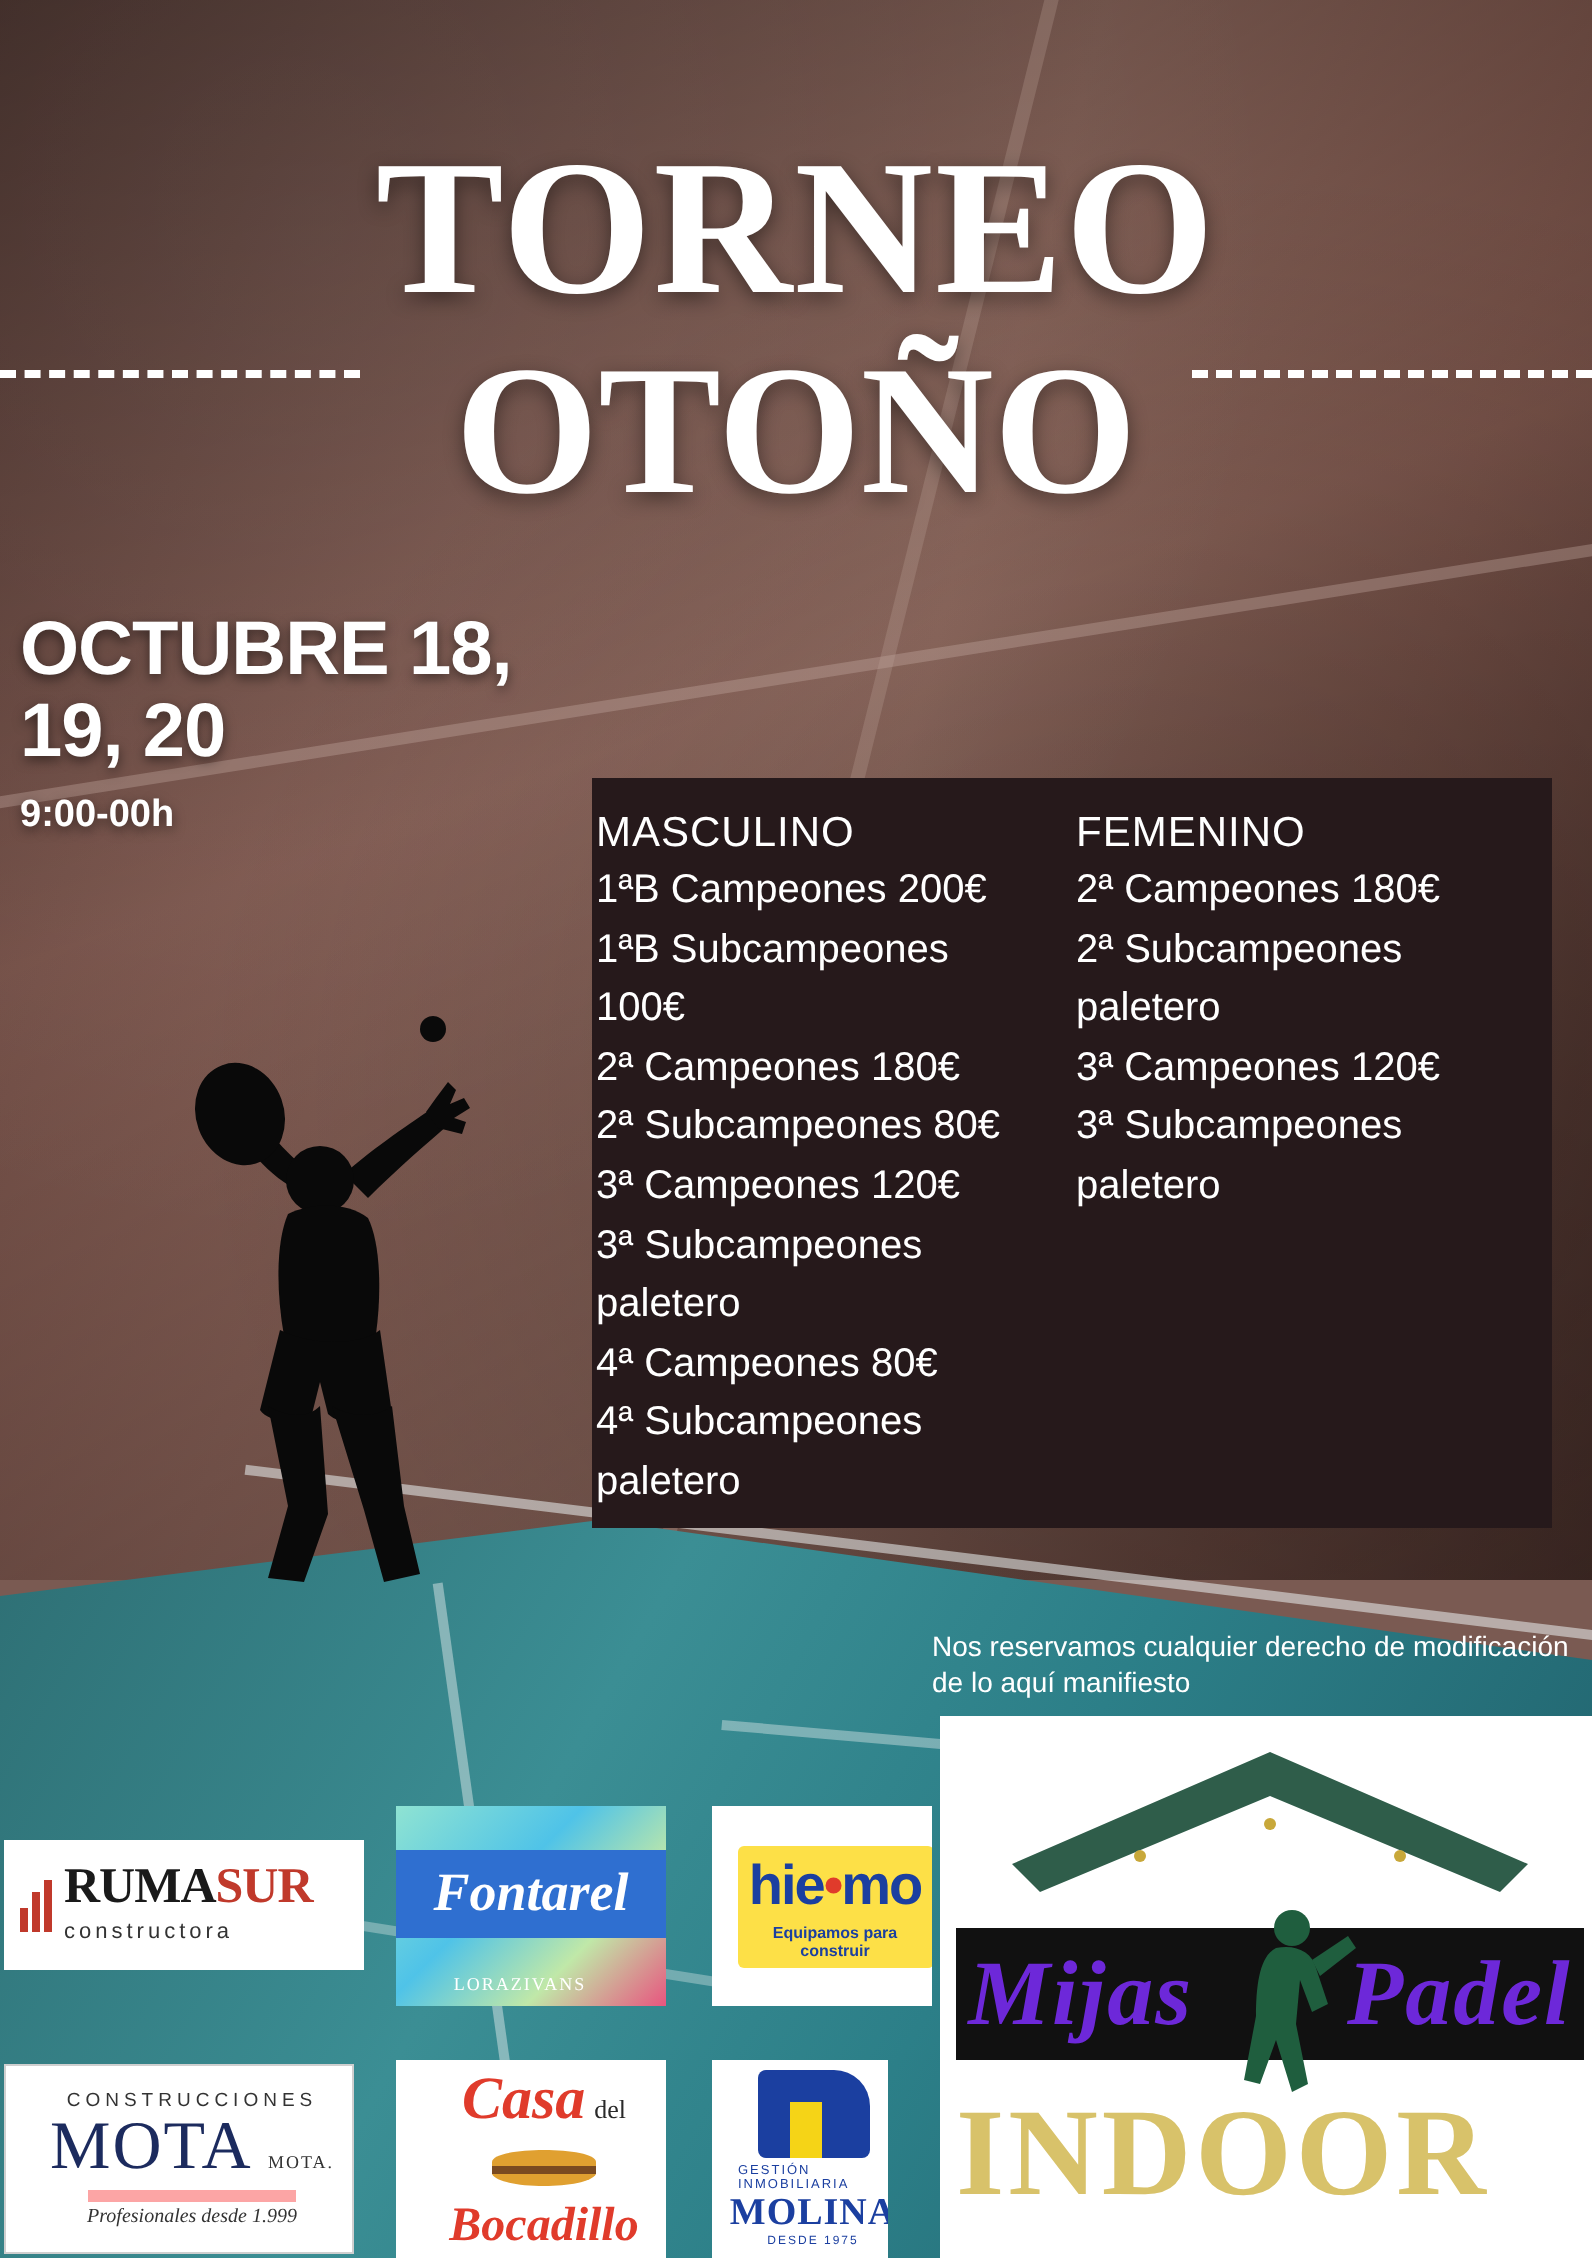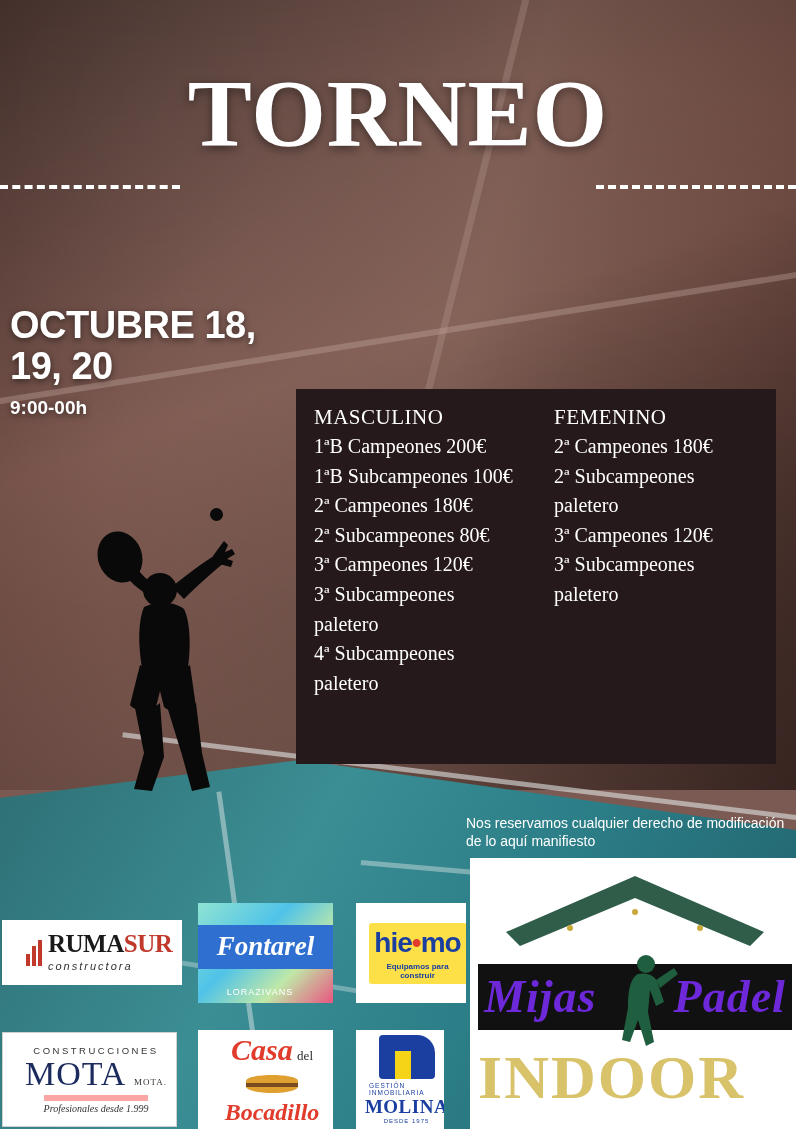--- a/index.html
+++ b/index.html
@@ -116,23 +116,22 @@
   
   .prizes {
     position: absolute; left: 296px; top: 389px; width: 480px; height: 375px;
     background: #26191b;
     display: flex;
     z-index: 6;
     padding: 16px 0 0 0;
   }
   .prize-col {
     width: 50%;
-    padding: 0 14px 0 18px;
-    color: #ffffff;
-    font-family: Liberation Serif, serif;
+    padding: 0 14px 0 2px;
+    color: #ffffff;
   }
   .prize-head {
     font-size: 21px;
     letter-spacing: 0.5px;
     margin-bottom: 2px;
   }
   .prize-item {
     font-size: 20px;
     line-height: 1.48;
   }
@@ -149,38 +148,38 @@
   .disclaimer {
     position: absolute; right: 0px; top: 815px; width: 330px;
     color: #ffffff; font-size: 14px; line-height: 1.25;
     text-align: left; z-index: 7;
   }
 
   
   .logo { position: absolute; z-index: 8; background: #ffffff; overflow: hidden; padding-left: 13px; }
 
   .logo-rumasur { left: 2px; top: 920px; width: 180px; height: 65px;
-    display: flex; align-items: center; gap: 6px; padding-left: 24px; }
+    display: flex; align-items: center; gap: 6px; padding-left: 8px; }
   .bars { display: flex; align-items: flex-end; gap: 2px; height: 26px; }
   .bars i { display: block; width: 4px; background: #c0392b; }
   .rumasur-text { font-family: "Liberation Serif", serif; font-weight: bold;
     font-size: 25px; color: #1a1a1a; letter-spacing: -0.5px; line-height: 1; }
   .rumasur-text .red { color: #c0392b; }
   .rumasur-sub { font-size: 11px; letter-spacing: 2px; color: #333; font-weight: normal;
-    font-family: "Liberation Sans", sans-serif; font-style: italic; }
+    font-family: "Liberation Sans", sans-serif; }
 
   .logo-fontarel { left: 198px; top: 903px; width: 135px; height: 100px;
     background: linear-gradient(135deg,#8fe3d2 0%, #4fc3e8 40%, #c0e8a8 70%, #e8557f 100%); }
   .fontarel-pill { position: absolute; left: 0; top: 22px; width: 135px; height: 44px;
     background: #2f6fd0; }
   .fontarel-word { position: absolute; left: 0; top: 28px; width: 135px; text-align: center;
     font-family: "Liberation Serif", serif; font-style: italic; font-weight: bold;
     font-size: 27px; color: #ffffff; }
   .fontarel-tag { position: absolute; left: 0; bottom: 6px; width: 124px; text-align: center;
-    font-size: 9px; color: #ffffff; letter-spacing: 1px; }
+    font-size: 9px; color: #ffffff; letter-spacing: 1px; font-family: Liberation Serif, serif; }
 
   .logo-hiemo { left: 356px; top: 903px; width: 110px; height: 100px;
     display: flex; flex-direction: column; align-items: center; justify-content: center; }
   .hiemo-box { background: #fde047; width: 98px; padding: 4px 0; text-align: center;
     border-radius: 3px; }
   .hiemo-word { font-family: "Liberation Sans", sans-serif; font-weight: bold;
     font-size: 28px; color: #1b3fa0; letter-spacing: -1px; }
   .hiemo-word .dot { color: #e03b2b; }
   .hiemo-sub { font-size: 8px; color: #1b3fa0; font-weight: bold; margin-top: 3px; }
 
@@ -237,20 +236,21 @@
   <div class="bluecourt-line1"></div>
   <div class="bluecourt-line2"></div>
   <div class="bluecourt-line3"></div>
   <div class="bluecourt-line4"></div>
 
   <div class="dash-left"></div>
   <div class="dash-right"></div>
 
   <div class="title-block">
     <div class="title-line1">TORNEO</div>
+    <div class="title-line2">OTOÑO</div>
   </div>
 
   <div class="dates">
     <div class="dates-main">OCTUBRE 18, 19, 20</div>
     <div class="dates-hours">9:00-00h</div>
   </div>
 
   <svg class="player" width="200" height="300" viewBox="0 0 200 300">
     <g fill="#090909">
 
@@ -275,20 +275,21 @@
 
   <div class="prizes">
     <div class="prize-col">
       <div class="prize-head">MASCULINO</div>
       <div class="prize-item">1ªB Campeones 200€</div>
       <div class="prize-item">1ªB Subcampeones 100€</div>
       <div class="prize-item">2ª Campeones 180€</div>
       <div class="prize-item">2ª Subcampeones 80€</div>
       <div class="prize-item">3ª Campeones 120€</div>
       <div class="prize-item">3ª Subcampeones paletero</div>
+      <div class="prize-item">4ª Campeones 80€</div>
       <div class="prize-item">4ª Subcampeones paletero</div>
     </div>
     <div class="prize-col">
       <div class="prize-head">FEMENINO</div>
       <div class="prize-item">2ª Campeones 180€</div>
       <div class="prize-item">2ª Subcampeones paletero</div>
       <div class="prize-item">3ª Campeones 120€</div>
       <div class="prize-item">3ª Subcampeones paletero</div>
     </div>
   </div>

